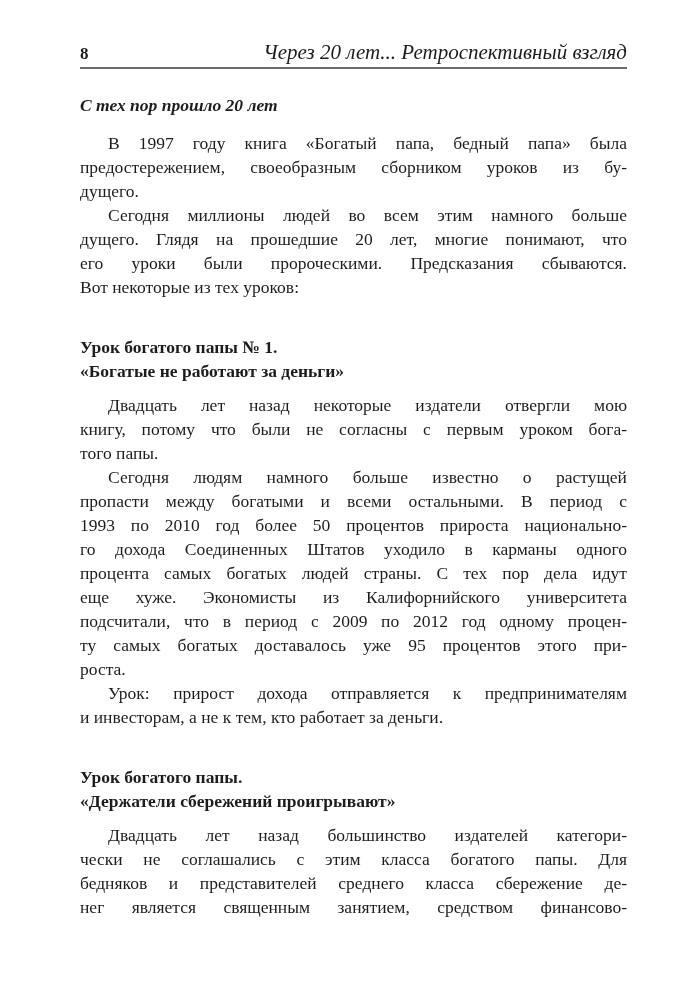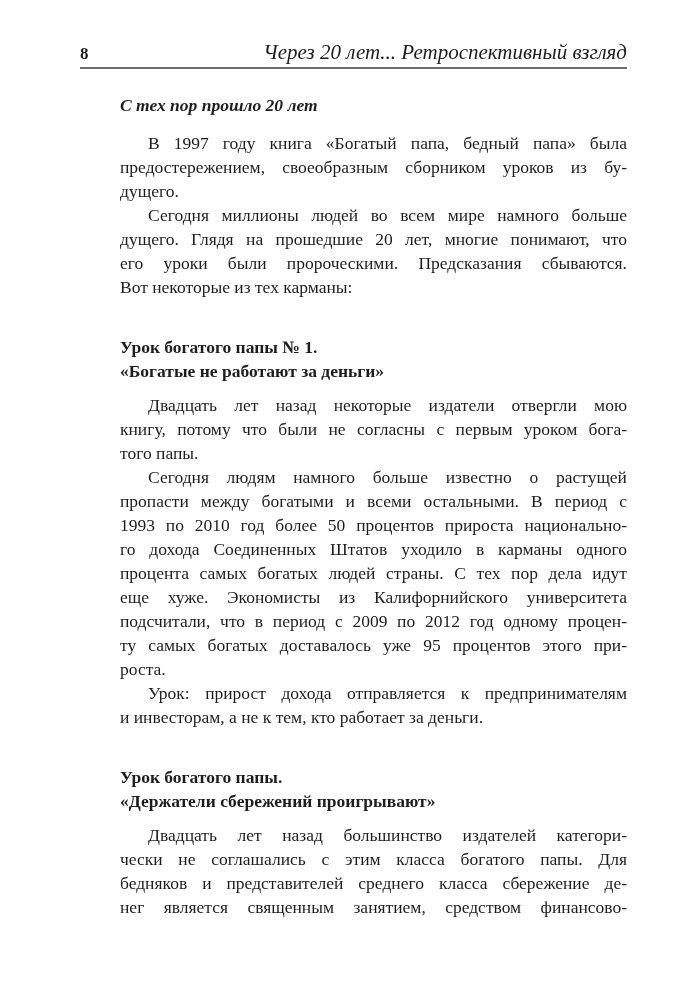--- a/index.html
+++ b/index.html
@@ -32,21 +32,21 @@
     font-weight:bold;
     font-size:17px;
     line-height:20px;
   }
   .running-title{
     font-style:italic;
     font-size:21px;
     line-height:20px;
   }
   
-  .page-body{margin-top:24px;margin-left:40px;}
+  .page-body{margin-top:24px;}
   .chapter_heading{
     font-weight:bold;
     font-style:italic;
     font-size:19.5px;
     line-height:24px;
     margin:0 0 14px 0;
   }
   .section_heading{
     font-weight:bold;
     font-size:19.5px;
@@ -79,24 +79,24 @@
   <div class="page-body">
       <div class="chapter_heading">
         <div class="line">С тех пор прошло 20 лет</div>
       </div>
       <div class="paragraph">
         <div class="line indent jl">В 1997 году книга «Богатый папа, бедный папа» была</div>
         <div class="line jl">предостережением, своеобразным сборником уроков из бу-</div>
         <div class="line">дущего.</div>
       </div>
       <div class="paragraph">
-        <div class="line indent jl">Сегодня миллионы людей во всем мире намного больше</div>
+        <div class="line indent jl">Сегодня миллионы людей во всем этим намного больше</div>
         <div class="line jl">дущего. Глядя на прошедшие 20 лет, многие понимают, что</div>
         <div class="line jl">его уроки были пророческими. Предсказания сбываются.</div>
-        <div class="line">Вот некоторые из тех карманы:</div>
+        <div class="line">Вот некоторые из тех уроков:</div>
       </div>
       <div class="section_heading">
         <div class="line">Урок богатого папы № 1.</div>
         <div class="line">«Богатые не работают за деньги»</div>
       </div>
       <div class="paragraph">
         <div class="line indent jl">Двадцать лет назад некоторые издатели отвергли мою</div>
         <div class="line jl">книгу, потому что были не согласны с первым уроком бога-</div>
         <div class="line">того папы.</div>
       </div>

